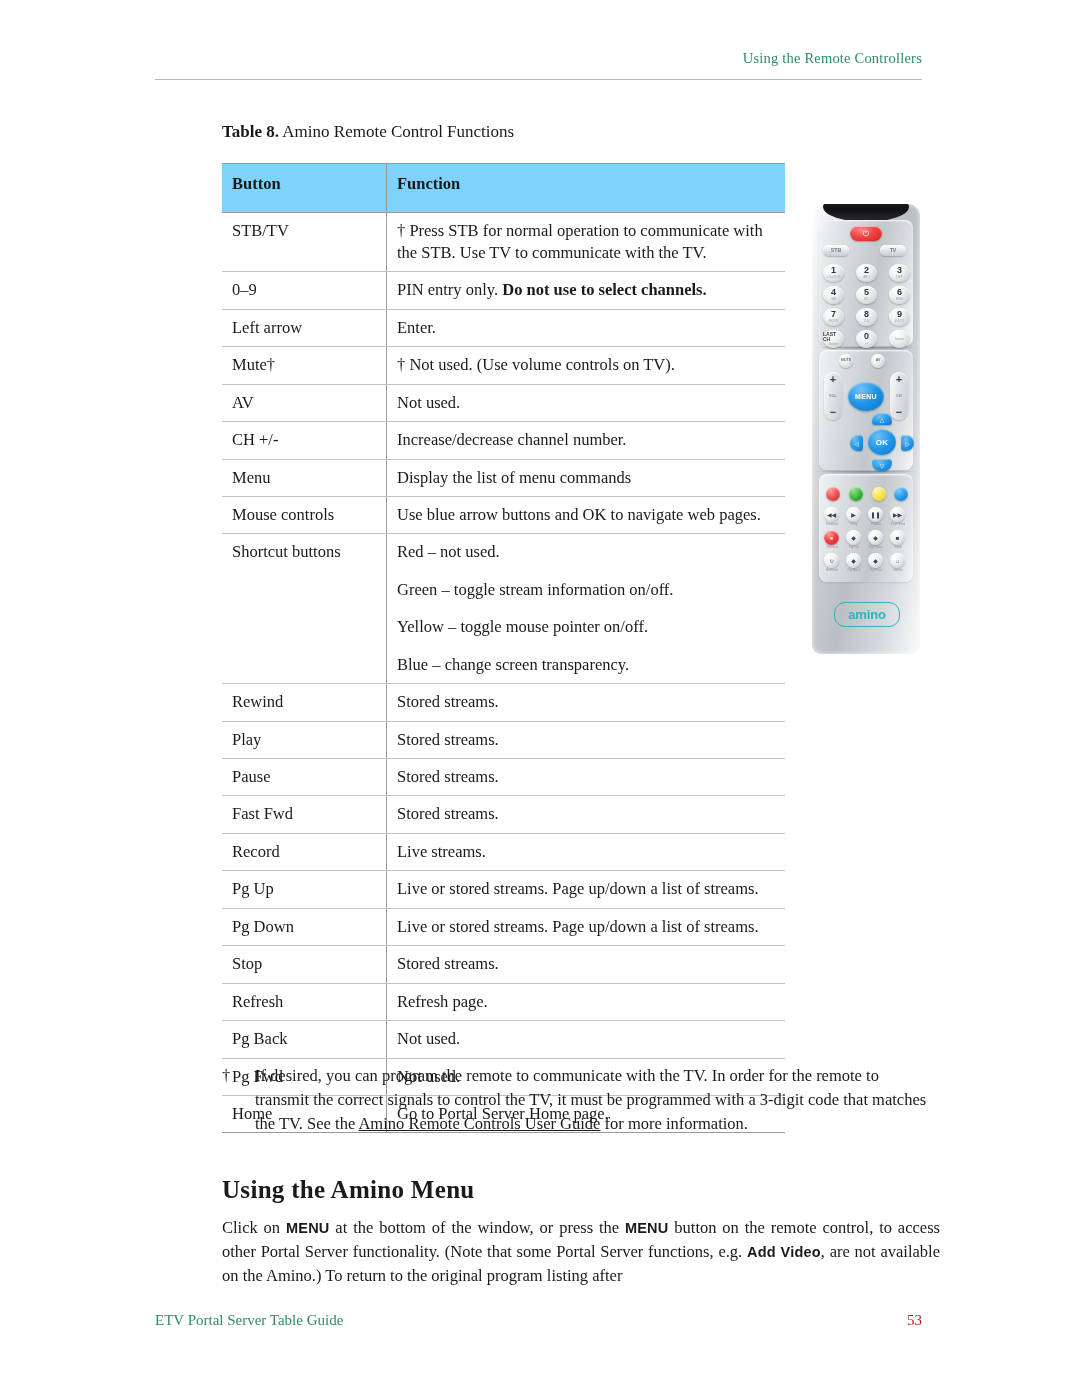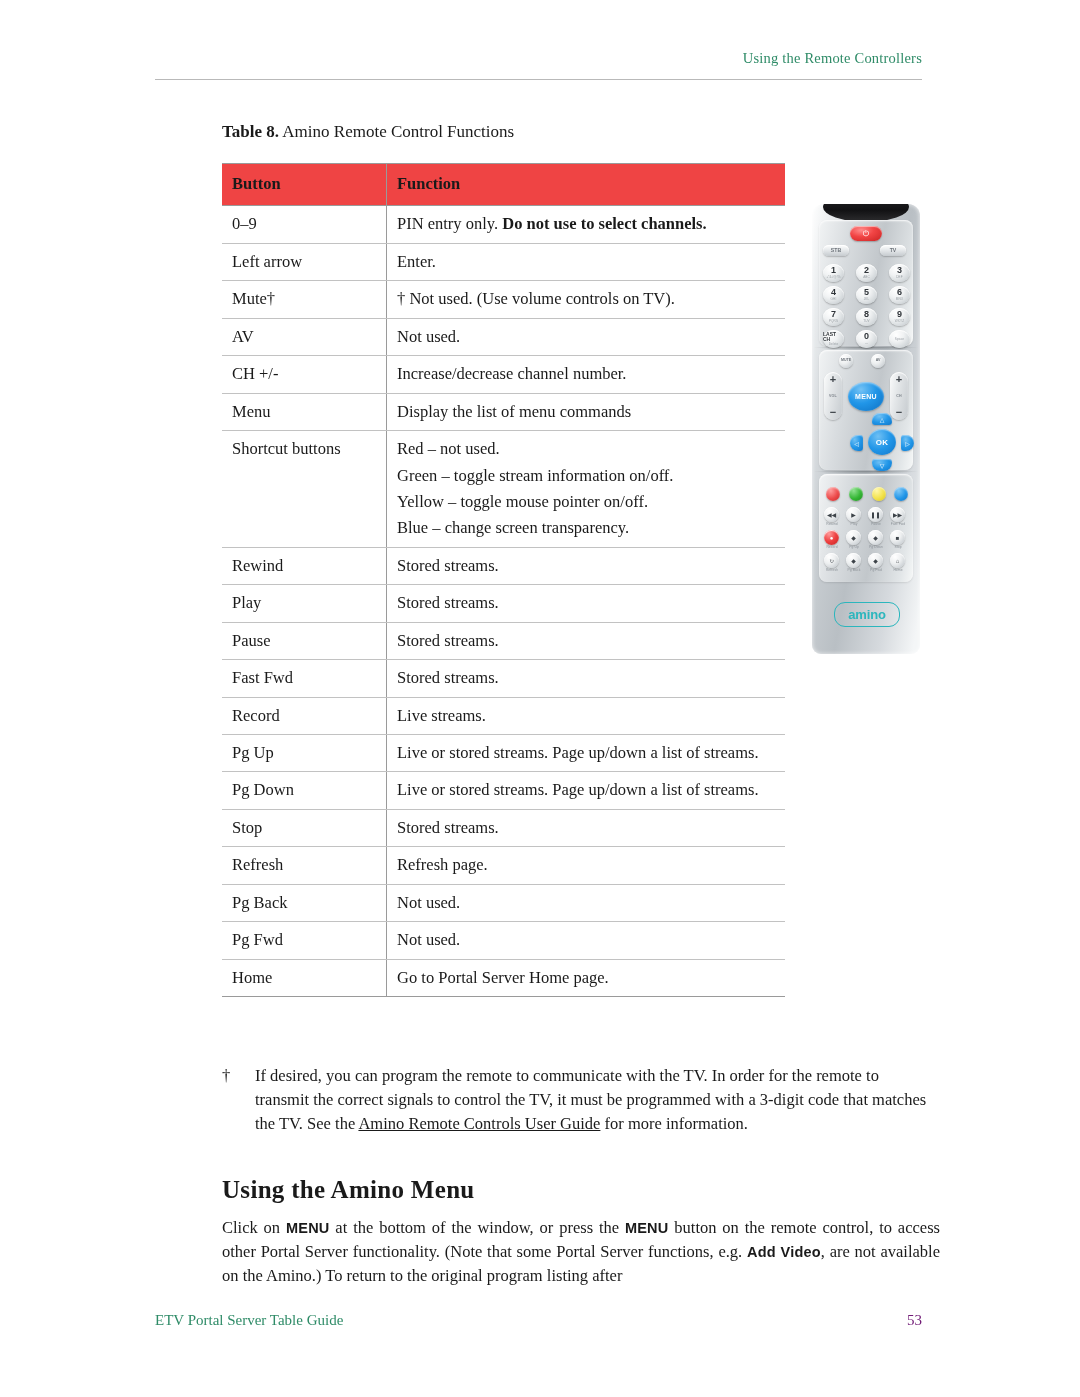--- a/index.html
+++ b/index.html
@@ -55,44 +55,44 @@
     width: 563px;
     border-collapse: collapse;
     font-size: 16.5px;
   }
   .func-table tr > * {
     vertical-align: top;
     padding: 7px 8px 8px 10px;
     line-height: 1.30;
   }
   .func-table thead th {
-    background: #ef4444;
+    background: #7dd3fc;
     font-weight: bold;
     text-align: left;
     border-top: 1.6px solid #9a9a9a;
     border-bottom: 1.6px solid #9a9a9a;
     padding-top: 9px;
-    padding-bottom: 11px;
+    padding-bottom: 18px;
   }
   .func-table tbody td {
     border-bottom: 1px solid #c2c2c2;
   }
   .func-table tbody tr:last-child td {
     border-bottom: 1.6px solid #9a9a9a;
   }
   .col-button {
     width: 146px;
     border-right: 1px solid #9a9a9a;
   }
   .func-table thead th.col-button {
     border-right: 1px solid #9a9a9a;
   }
   .cell-line { display: block; }
   .cell-line + .cell-line { margin-top: 10px; }
-  .shortcut-cell .cell-line + .cell-line { margin-top: 5px; }
+  .shortcut-cell .cell-line + .cell-line { margin-top: 16px; }
   .b { font-weight: bold; }
 
   
   .footnote {
     position: absolute;
     left: 222px;
     top: 1064px;
     width: 712px;
     font-size: 16.5px;
     line-height: 1.44;
@@ -141,21 +141,21 @@
     font-size: 15px;
     color: #2e8b67;
   }
   .footer-right {
     position: absolute;
     left: 155px;
     top: 1312px;
     width: 767px;
     text-align: right;
     font-size: 15px;
-    color: #701a75;
+    color: #b91c1c;
   }
 
   
   .remote-figure {
     position: absolute;
     left: 812px;
     top: 204px;
     width: 108px;
     height: 450px;
   }
@@ -398,20 +398,26 @@
 
 <table class="func-table">
   <thead>
     <tr>
       <th class="col-button">Button</th>
       <th>Function</th>
     </tr>
   </thead>
   <tbody>
       <tr>
+        <td class="col-button">STB/TV</td>
+        <td>
+          <span class="cell-line">† Press STB for normal operation to communicate with the STB. Use TV to communicate with the TV.</span>
+        </td>
+      </tr>
+      <tr>
         <td class="col-button">0–9</td>
         <td><span class="cell-line" style="display: inline; font-family: Liberation Serif, serif;">PIN entry only. </span><span class="b">Do not use to select channels.</span></td>
       </tr>
       <tr>
         <td class="col-button">Left arrow</td>
         <td>
           <span class="cell-line">Enter.</span>
         </td>
       </tr>
       <tr>
@@ -429,20 +435,26 @@
       <tr>
         <td class="col-button">CH +/-</td>
         <td>
           <span class="cell-line">Increase/decrease channel number.</span>
         </td>
       </tr>
       <tr>
         <td class="col-button">Menu</td>
         <td>
           <span class="cell-line">Display the list of menu commands</span>
+        </td>
+      </tr>
+      <tr>
+        <td class="col-button">Mouse controls</td>
+        <td>
+          <span class="cell-line">Use blue arrow buttons and OK to navigate web pages.</span>
         </td>
       </tr>
       <tr>
         <td class="col-button">Shortcut buttons</td>
         <td class="shortcut-cell">
           <span class="cell-line">Red – not used.</span>
           <span class="cell-line">Green – toggle stream information on/off.</span>
           <span class="cell-line">Yellow – toggle mouse pointer on/off.</span>
           <span class="cell-line">Blue – change screen transparency.</span>
         </td>

